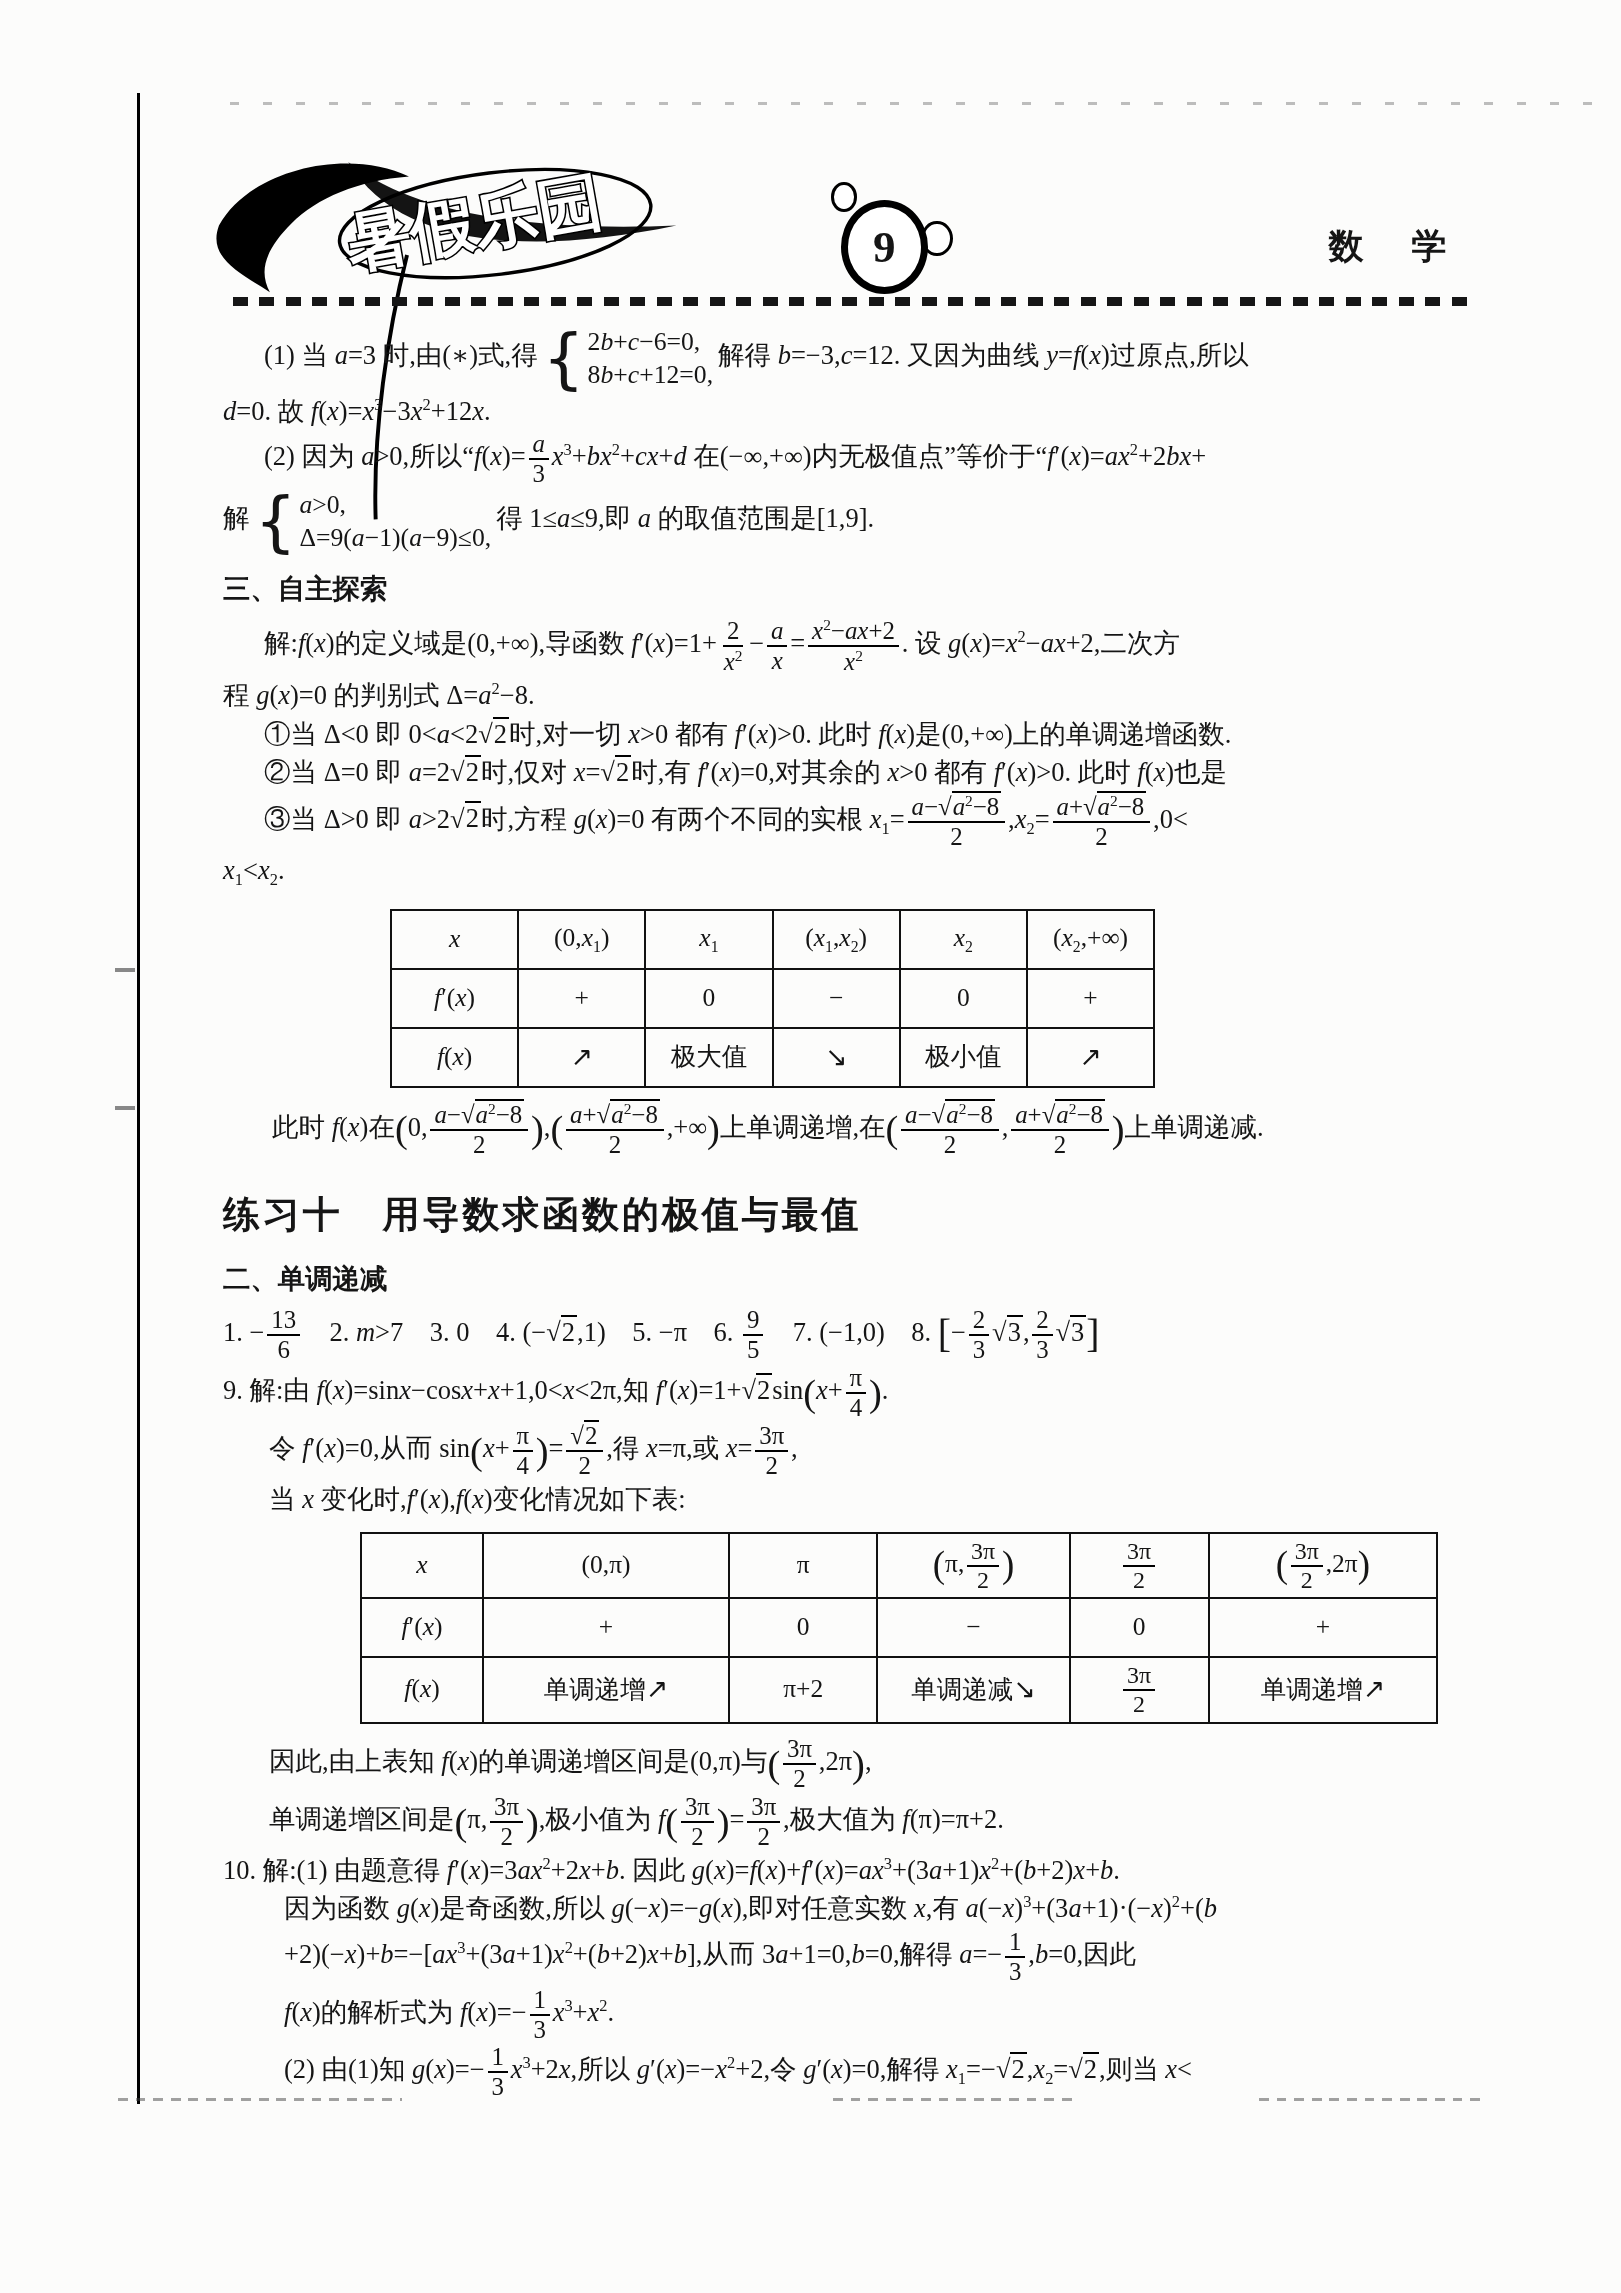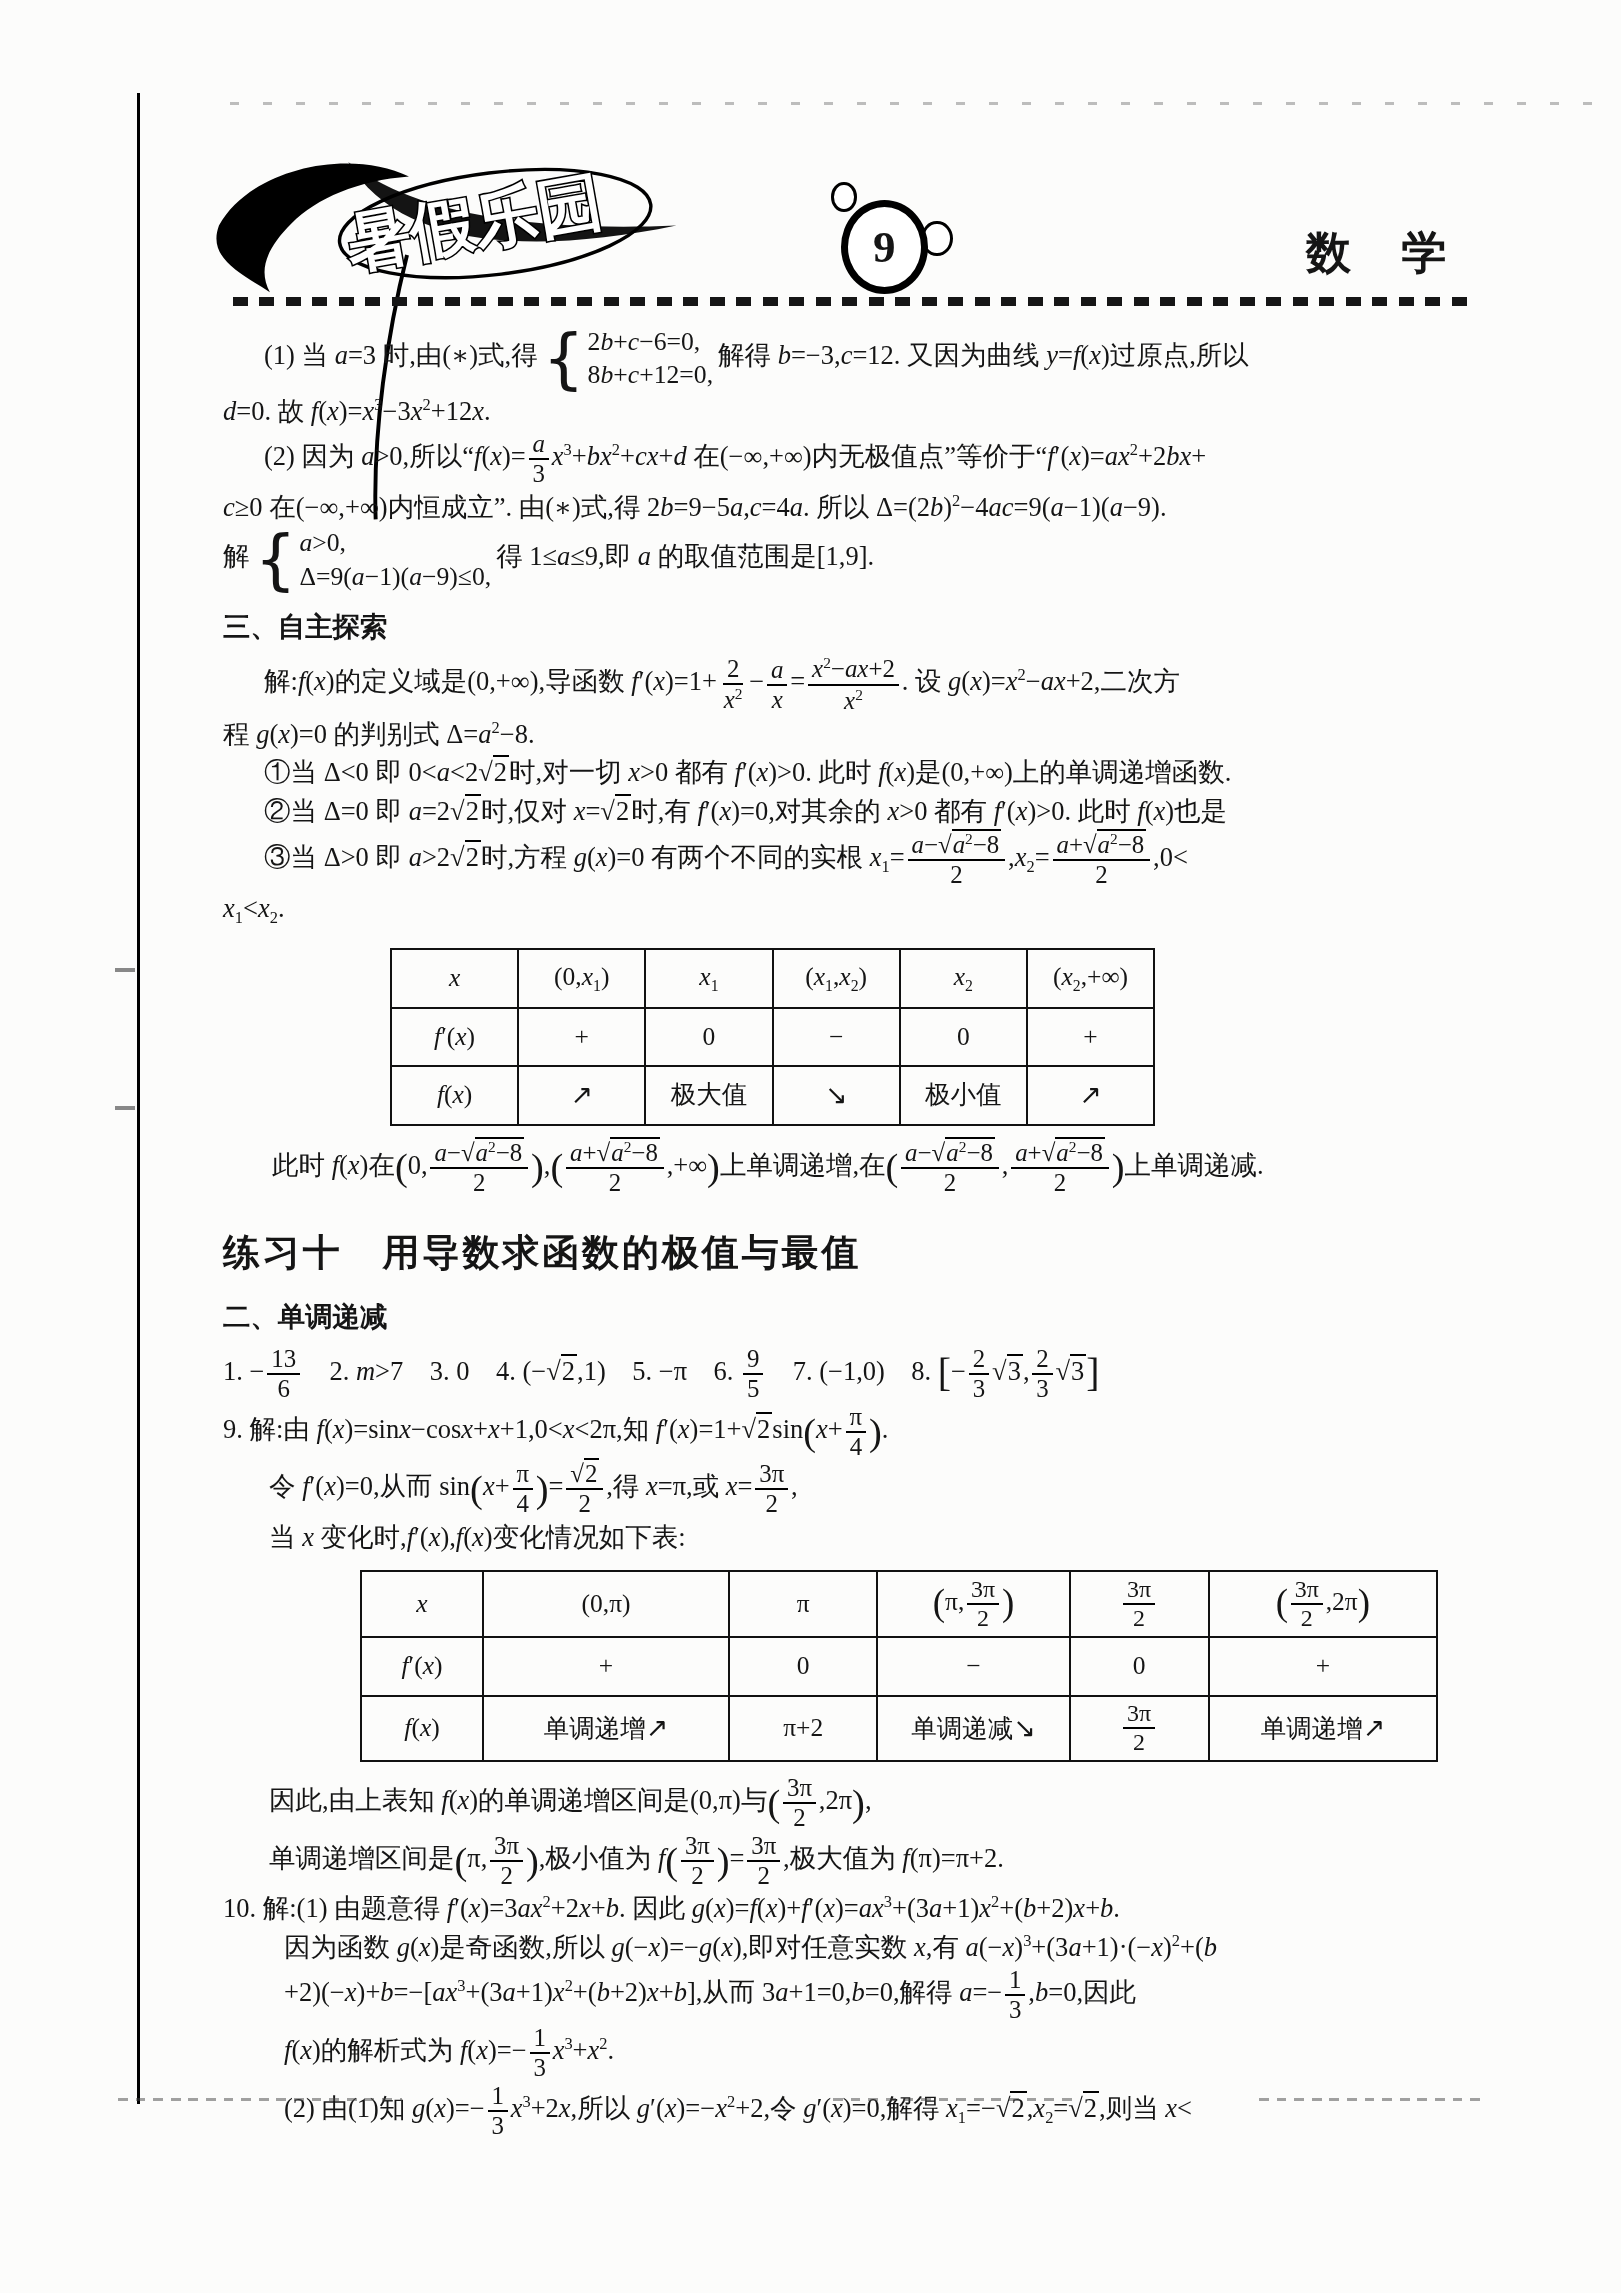--- a/index.html
+++ b/index.html
@@ -17,21 +17,21 @@
   
   .logo{position:absolute;left:201px;top:108px;width:510px;height:431px;pointer-events:none;}
   .badge{position:absolute;left:831px;top:192px;width:118px;height:108px;}
   .badge .big{position:absolute;left:9.8px;top:7.8px;width:73px;height:80px;border:7.8px solid #000;
         border-radius:50%;background:#fff;display:flex;align-items:center;justify-content:center;
         font-size:45px;font-weight:600;}
   .badge .ear1{position:absolute;left:0px;top:-9.8px;width:19.6px;height:23.5px;border:3.9px solid #000;
         border-radius:50%;background:#fff;}
   .badge .ear2{position:absolute;left:90px;top:29px;width:25.5px;height:29px;border:3.9px solid #000;
         border-radius:50%;background:#fff;}
-  .subject{position:absolute;right:155px;top:223px;font-size:45px;letter-spacing:19.6px;
+  .subject{position:absolute;right:155px;top:223px;font-size:35px;letter-spacing:19.6px;
         font-weight:600;white-space:nowrap;}
   .dashed-rule{position:absolute;left:233px;top:297px;width:1239px;height:8.8px;
         background:repeating-linear-gradient(90deg,#161616 0 14.7px,transparent 14.7px 26.5px);}
   
   main{position:absolute;left:223px;top:325px;width:1264px;font-size:26.5px;line-height:1.45;}
   .ln{margin:0 0;}
   .ind1{text-indent:41px;}           
   .hang9{padding-left:46px;}         
   .hang10{padding-left:61px;text-indent:-61px;}
   .conc{margin-left:49px;}
@@ -98,21 +98,20 @@
           <span class="cl">
             <span>2<i>b</i>+<i>c</i>−6=0,</span>
             <span>8<i>b</i>+<i>c</i>+12=0,</span>
           </span>
         </span>解得 <i>b</i>=−3,<i>c</i>=12. 又因为曲线 <i>y</i>=<i>f</i>(<i>x</i>)过原点,所以</p>
     <p class="ln"><i>d</i>=0. 故 <i>f</i>(<i>x</i>)=<i>x</i><sup>3</sup>−3<i>x</i><sup>2</sup>+12<i>x</i>.</p>
     <p class="ln ind1">(2) 因为 <i>a</i>&gt;0,所以“<i>f</i>(<i>x</i>)=<span class="f">
           <span class="fn"><i>a</i></span>
           <span class="fd">3</span>
         </span><i>x</i><sup>3</sup>+<i>bx</i><sup>2</sup>+<i>cx</i>+<i>d</i> 在(−∞,+∞)内无极值点”等价于“<i>f</i>′(<i>x</i>)=<i>ax</i><sup>2</sup>+2<i>bx</i>+</p>
-    <p class="ln"><i>c</i>≥0 在(−∞,+∞)内恒成立”. 由(∗)式,得 2<i>b</i>=9−5<i>a</i>,<i>c</i>=4<i>a</i>. 所以 Δ=(2<i>b</i>)<sup>2</sup>−4<i>ac</i>=9(<i>a</i>−1)(<i>a</i>−9).</p>
     <p class="ln">解<span class="cas">
           <span class="cb">{</span>
           <span class="cl">
             <span><i>a</i>&gt;0,</span>
             <span>Δ=9(<i>a</i>−1)(<i>a</i>−9)≤0,</span>
           </span>
         </span>得 1≤<i>a</i>≤9,即 <i>a</i> 的取值范围是[1,9].</p>
 
     <h3 class="sec-h">三、自主探索</h3>
     <p class="ln ind1">解:<i>f</i>(<i>x</i>)的定义域是(0,+∞),导函数 <i>f</i>′(<i>x</i>)=1+<span class="f">

